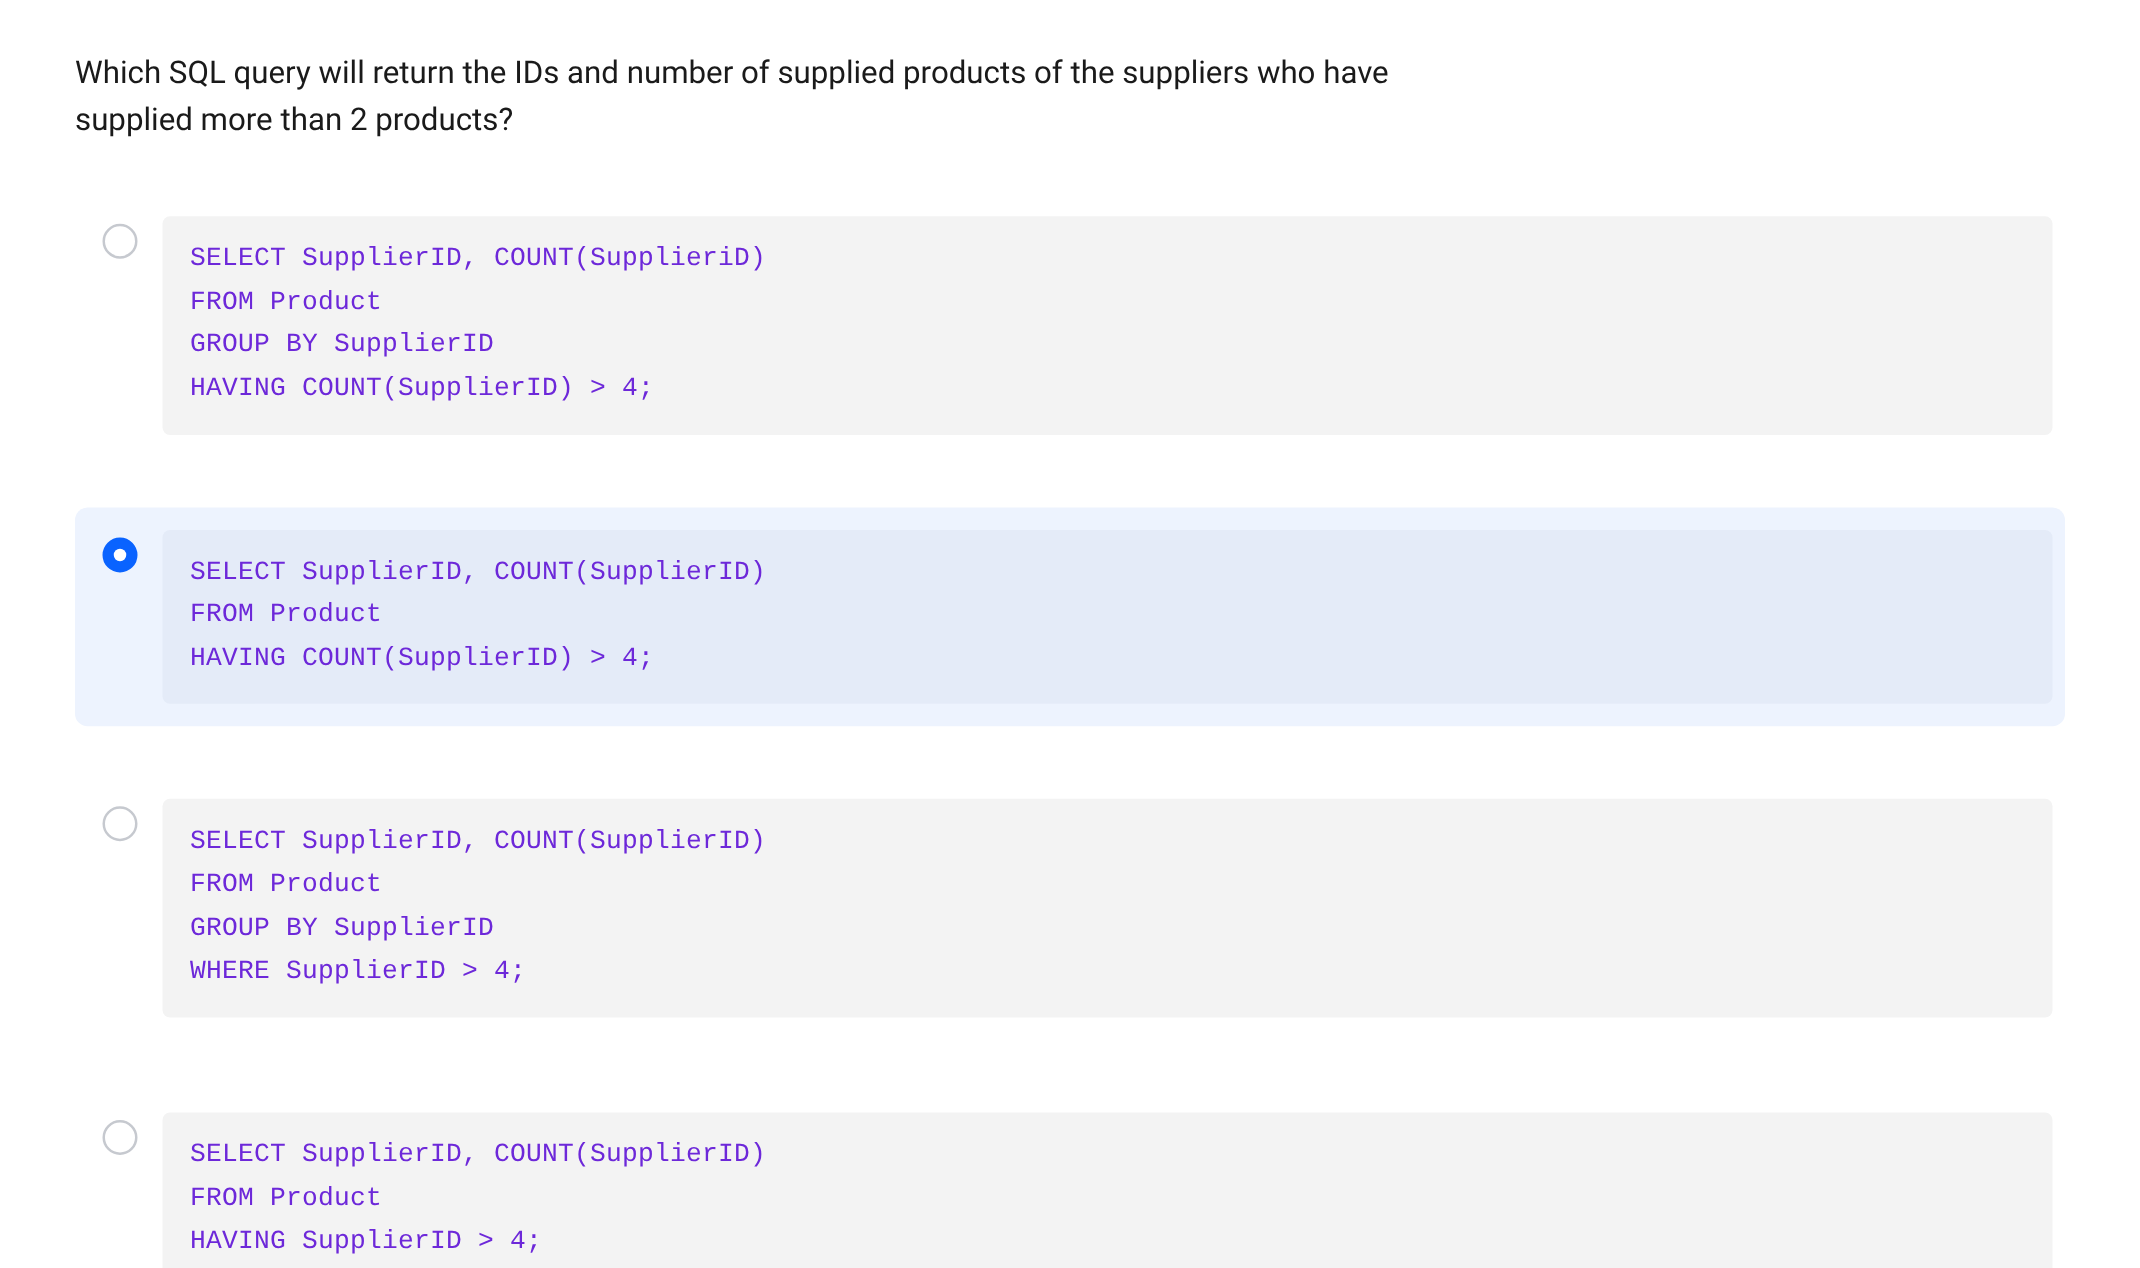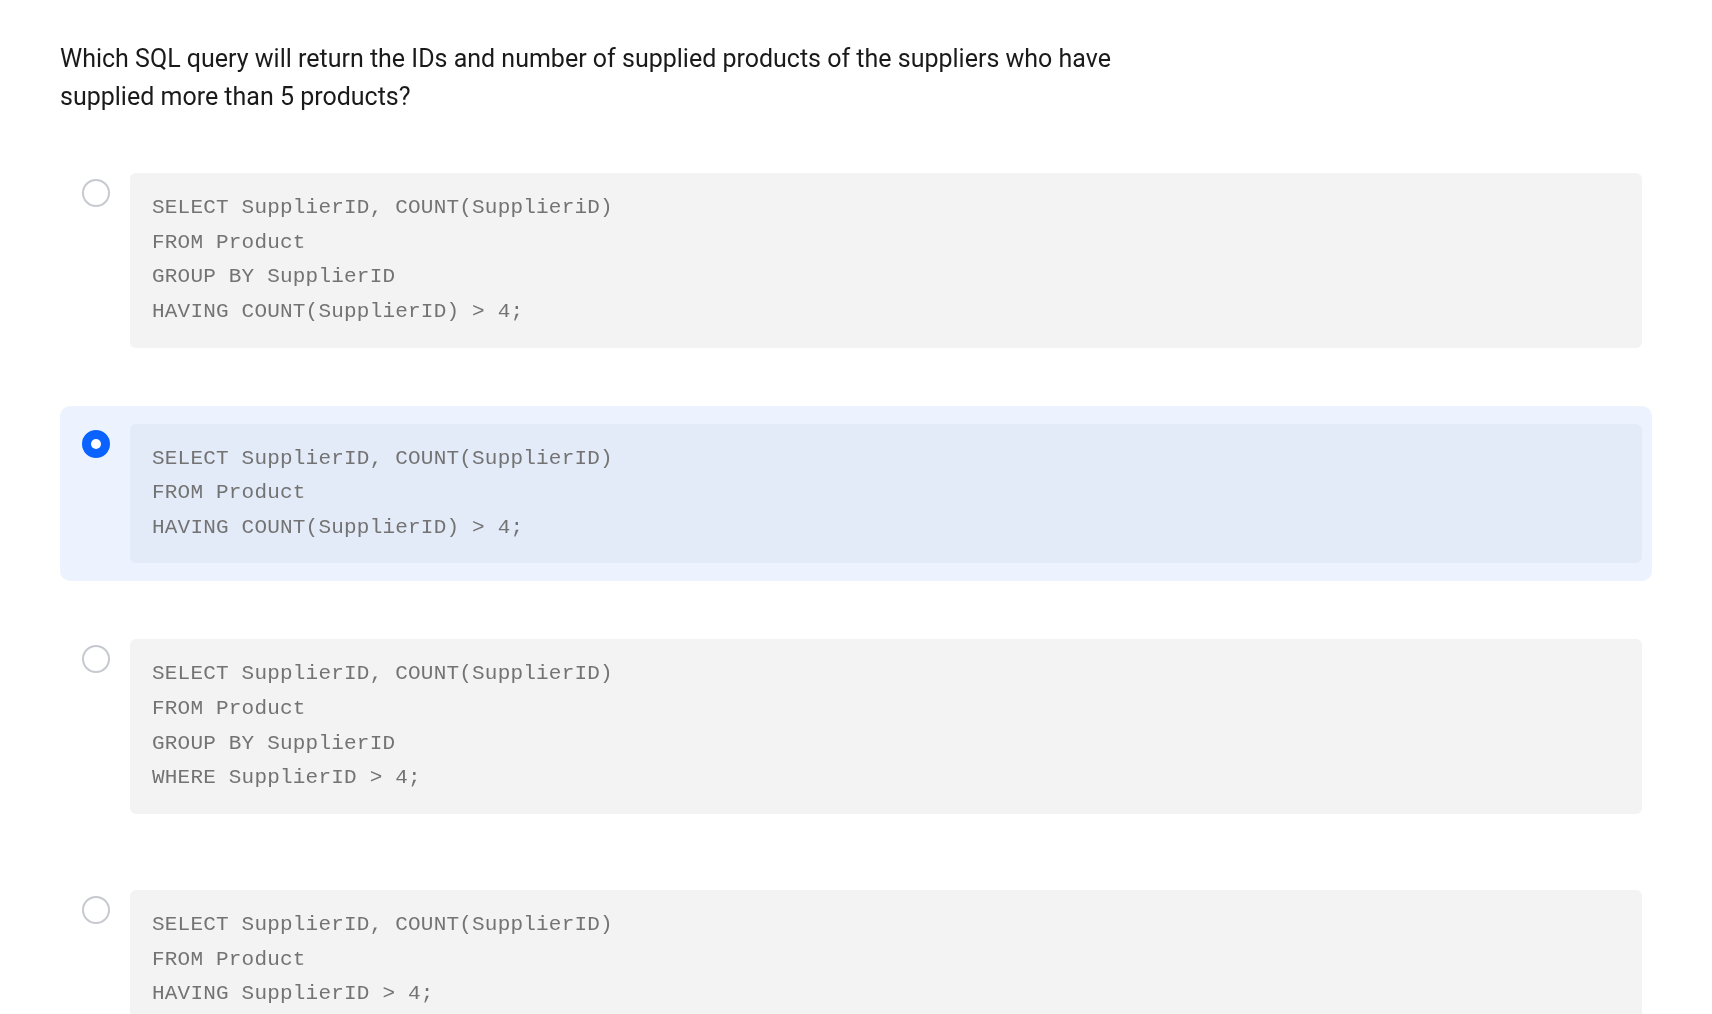--- a/index.html
+++ b/index.html
@@ -62,31 +62,31 @@
     }
     .code-block {
       flex: 1;
       background: #f3f3f3;
       border-radius: 6px;
       padding: 18px 22px;
       font-family: "SFMono-Regular", Consolas, "Liberation Mono", Menlo, monospace;
       font-size: 21px;
       line-height: 1.65;
       white-space: pre;
-      color: #737373;
+      color: #6d28d9;
       letter-spacing: 0.2px;
     }
     .option-row.selected .code-block {
       background: #e4ebf8;
     }
   </style>
 </head>
 <body>
 
-<div class="question-text">Which SQL query will return the IDs and number of supplied products of the suppliers who have supplied more than 5 products?</div>
+<div class="question-text">Which SQL query will return the IDs and number of supplied products of the suppliers who have supplied more than 2 products?</div>
 
 <div class="options-wrapper">
 
   <div class="option-row">
     <div class="radio"></div>
     <div class="code-block">SELECT SupplierID, COUNT(SupplieriD)
 FROM Product
 GROUP BY SupplierID
 HAVING COUNT(SupplierID) &gt; 4;</div>
   </div>

